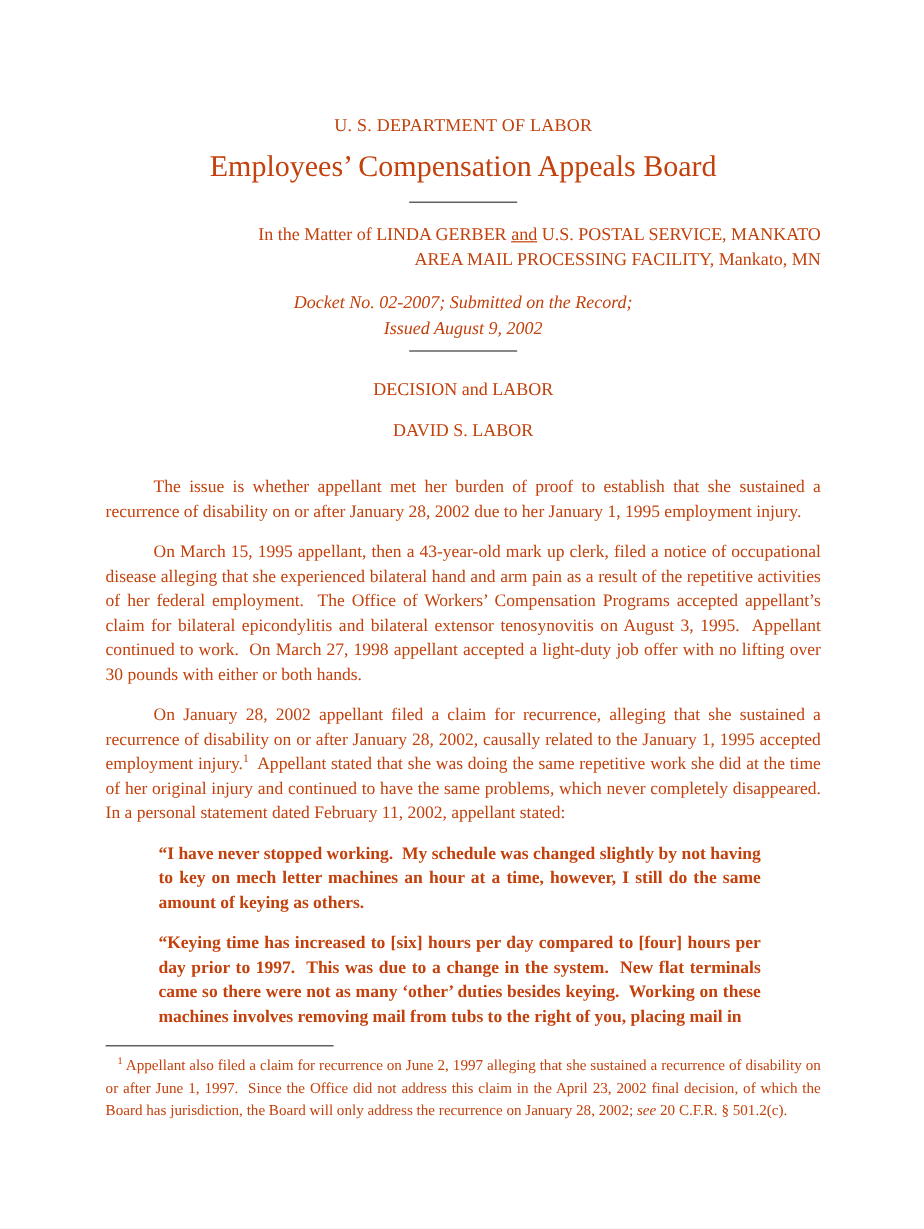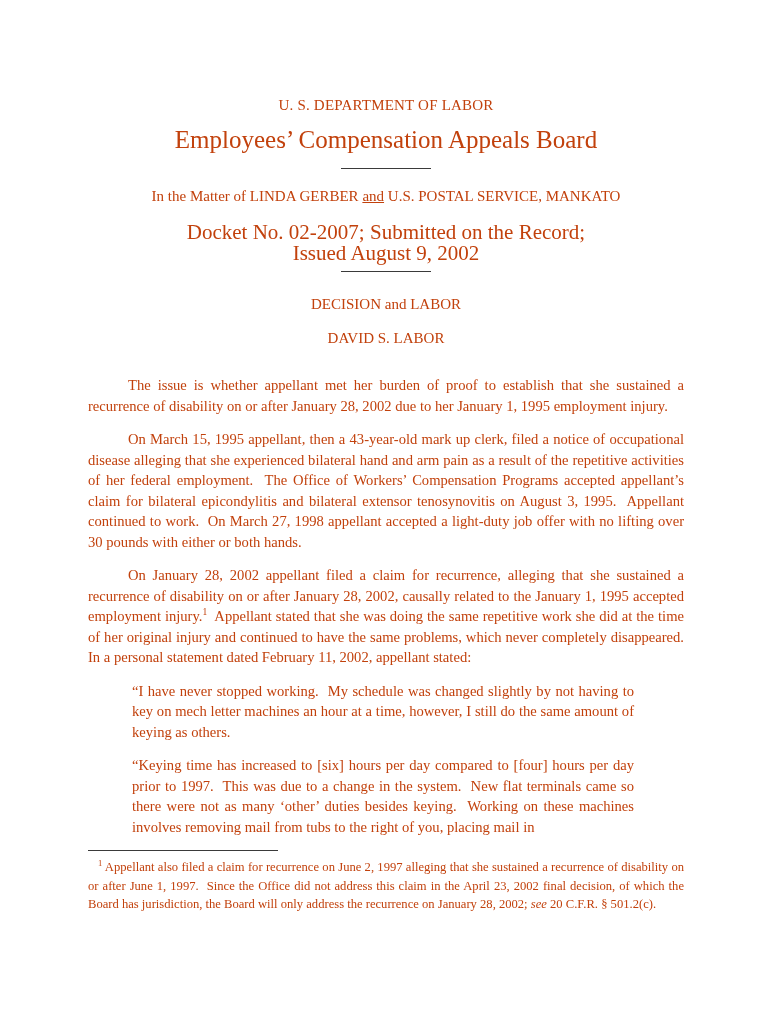--- a/index.html
+++ b/index.html
@@ -34,27 +34,29 @@
     border: none;
     border-top: 1.2px solid #3a3a3a;
     margin: 17px auto 0 auto;
   }
   .rule-center.second { margin-top: 7px; border-top-style: solid; }
 
   .caption {
     margin-top: 17px;
     font-size: 15px;
     line-height: 21px;
+    text-align: right;
   }
   .caption .and-underlined { text-decoration: underline; }
 
   .docket {
     margin-top: 15px;
-    font-size: 21px;
+    font-size: 15px;
     line-height: 21px;
+    font-style: italic;
   }
 
   .decision-title {
     margin-top: 22px;
     font-size: 15px;
     line-height: 21px;
   }
 
   .panel {
     margin-top: 13px;
@@ -76,20 +78,21 @@
     font-size: 9.5px;
     line-height: 0;
     vertical-align: 6px;
   }
   .quote {
     font-size: 14.6px;
     line-height: 20.5px;
     text-align: justify;
     margin: 0 50px 13px 44px;
     white-space: pre-wrap;
+    font-weight: bold;
   }
 
   .footnote-block { margin-top: 10px; }
   .footnote-rule {
     width: 190px;
     height: 0;
     border: none;
     border-top: 1px solid #3a3a3a;
     margin: 0 0 7px 0;
   }
@@ -114,20 +117,21 @@
 <div class="page">
 
   <div class="dept-title center">U. S. DEPARTMENT OF LABOR</div>
 
   <div class="board-title center">Employees’ Compensation Appeals Board</div>
 
   <hr class="rule-center">
 
   <div class="caption center">
     <div><span>In the Matter of LINDA GERBER </span><span class="and-underlined">and</span><span> U.S. POSTAL SERVICE, MANKATO</span></div>
+    <div>AREA MAIL PROCESSING FACILITY, Mankato, MN</div>
   </div>
 
   <div class="docket center">
     <div>Docket No. 02-2007; Submitted on the Record;</div>
     <div>Issued August 9, 2002</div>
   </div>
 
   <hr class="rule-center second">
 
   <div class="decision-title center">DECISION and LABOR</div>

